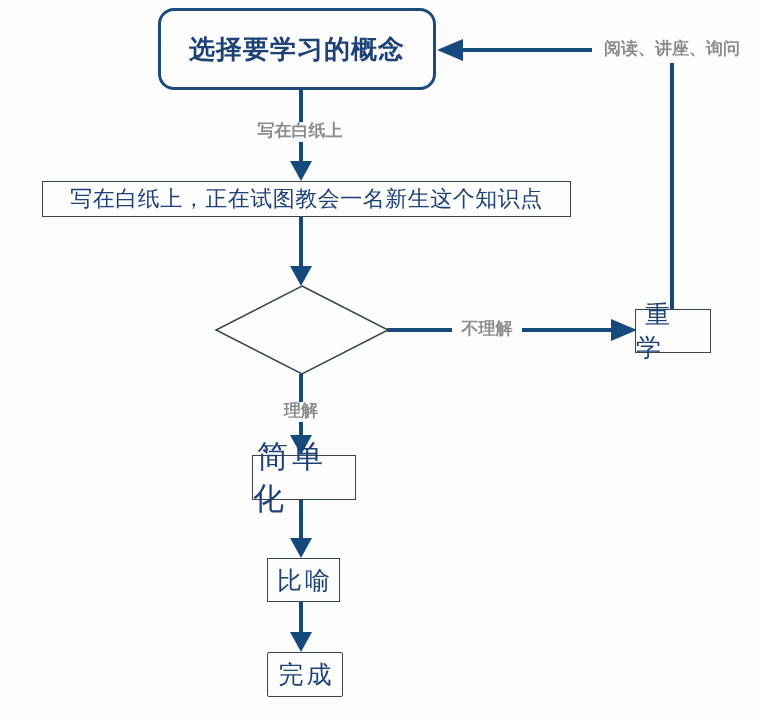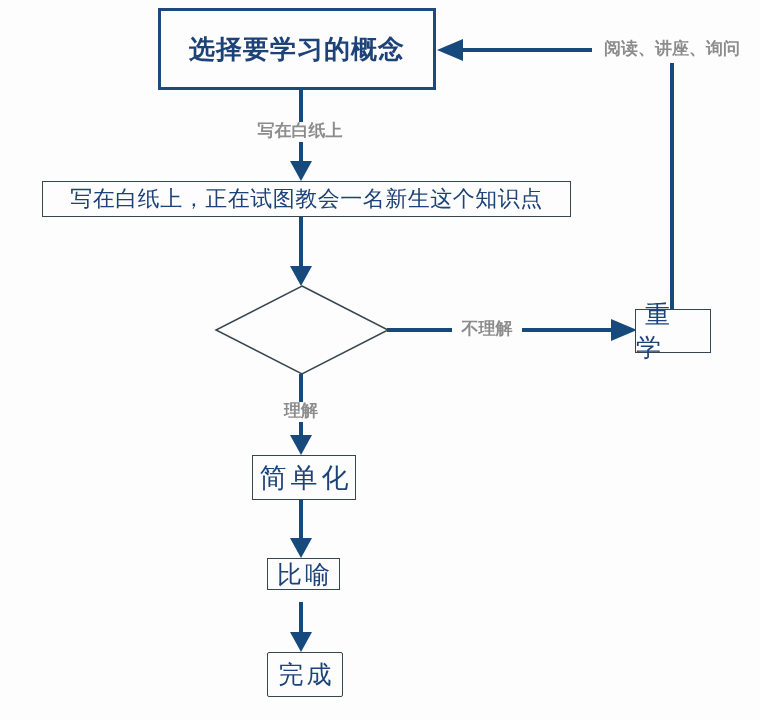--- a/index.html
+++ b/index.html
@@ -7,38 +7,38 @@
     --thin-border:#364650; --thick-border:#1c4a7c; --background:#fdfdfd;
   }
   html,body{margin:0;padding:0;}
   body{background:var(--background);font-family:"Liberation Sans",sans-serif;}
   .canvas{position:relative;width:760px;height:720px;background:var(--background);overflow:hidden;}
 
   
   .node{position:absolute;display:flex;align-items:center;justify-content:center;
         color:var(--node-text);background:var(--background);box-sizing:border-box;}
   .node-concept{left:158px;top:8px;width:278px;height:82px;
-        border:3.5px solid var(--thick-border);border-radius:0;
+        border:3.5px solid var(--thick-border);border-radius:16px;
         font-weight:bold;font-size:26px;letter-spacing:1px;
         font-family:"Liberation Sans",sans-serif;}
   .node-teacher{left:42px;top:181px;width:529px;height:36px;
         border:1.5px solid var(--thin-border);
         font-family:"Liberation Serif",serif;font-size:22px;letter-spacing:.5px;}
   .diamond-wrap{position:absolute;left:214px;top:284px;width:176px;height:92px;}
   .diamond-wrap svg{display:block;width:176px;height:92px;}
   .diamond-label{position:absolute;left:214px;top:284px;width:176px;height:92px;
         display:flex;align-items:center;justify-content:center;color:var(--node-text);
         font-family:"Liberation Serif",serif;font-size:24px;letter-spacing:6px;text-indent:6px;}
   .node-relearn{left:635px;top:309px;width:76px;height:44px;
         border:1.5px solid var(--thin-border);
         font-family:"Liberation Serif",serif;font-size:25px;letter-spacing:9px;text-indent:9px;}
   .node-simplify{left:252px;top:455px;width:104px;height:45px;
         border:1.5px solid var(--thin-border);
-        font-family:"Liberation Serif",serif;font-size:27px;letter-spacing:4px;text-indent:4px;}
-  .node-analogy{left:267px;top:558px;width:73px;height:32px;
+        font-family:"Liberation Serif",serif;font-size:31px;letter-spacing:4px;text-indent:4px;}
+  .node-analogy{left:267px;top:558px;width:73px;height:44px;
         border:1.5px solid var(--thin-border);
         font-family:"Liberation Serif",serif;font-size:25px;letter-spacing:3px;text-indent:3px;}
   .node-done{left:267px;top:652px;width:76px;height:45px;
         border:1.5px solid var(--thin-border);border-radius:2px;
         font-family:"Liberation Serif",serif;font-size:25px;letter-spacing:3px;text-indent:3px;}
 
   
   .line{position:absolute;background:var(--arrow);}
   .l1{left:299px;top:90px;width:4px;height:72px;}
   .l2{left:299px;top:217px;width:4px;height:50px;}

